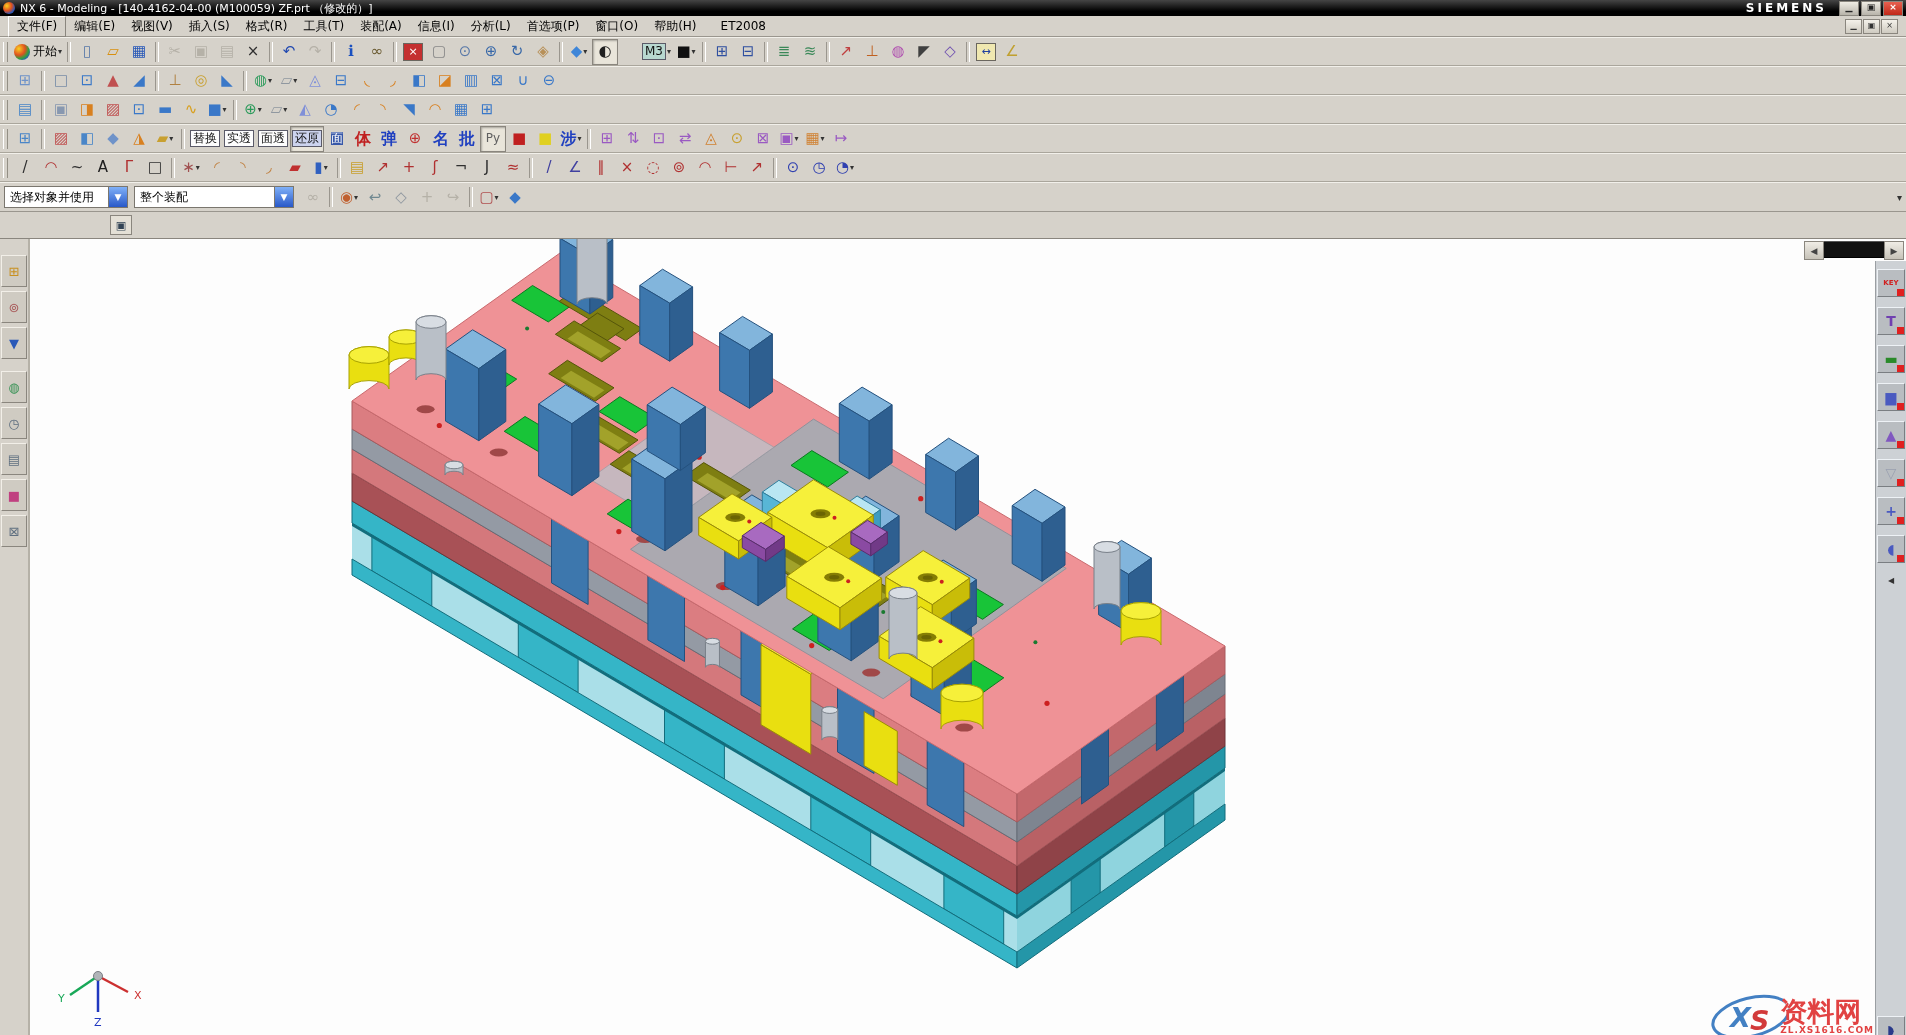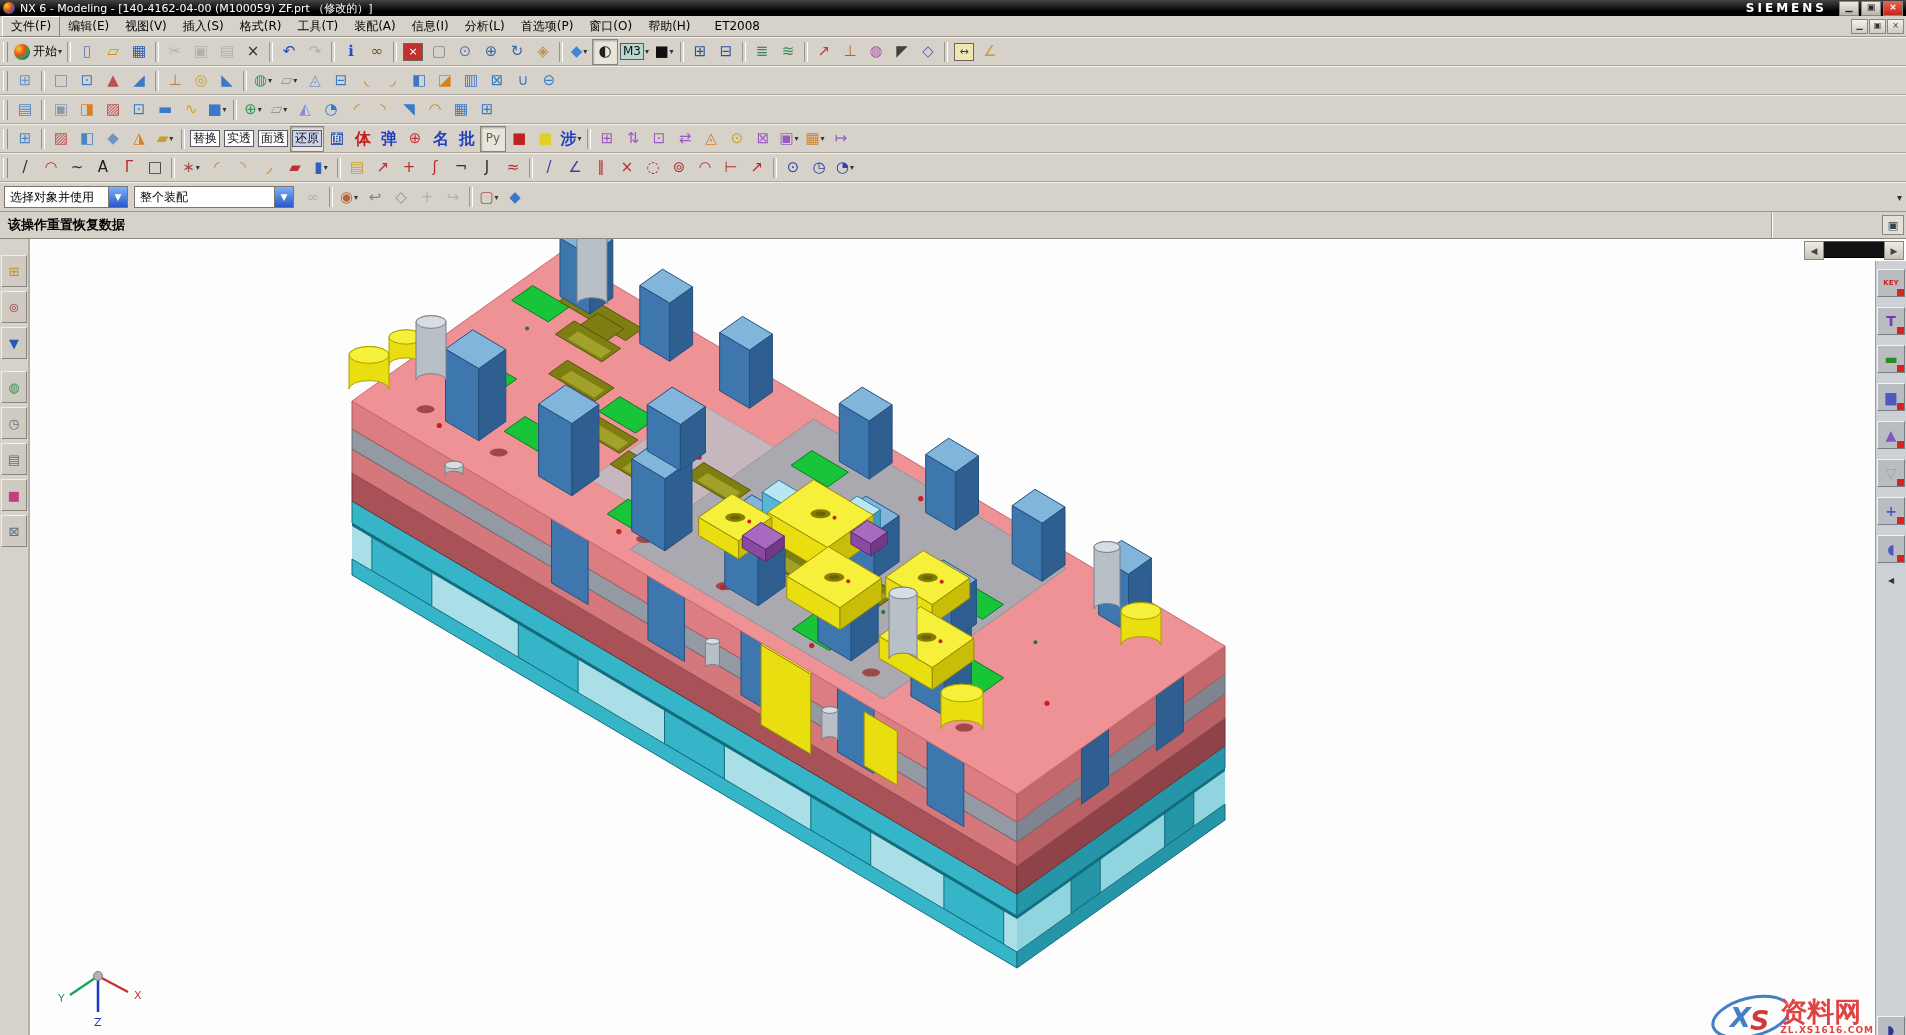--- a/index.html
+++ b/index.html
@@ -10,21 +10,21 @@
             display:flex;align-items:center;font-size:11px;padding:0 3px;position:relative}
   .app-icon{width:12px;height:12px;border-radius:50%;flex:0 0 auto;
             background:radial-gradient(circle at 32% 32%,#f8d020,#e05020 42%,#2858b8 72%,#102860);margin-right:5px}
   .tb-title{white-space:nowrap}
   .brand{margin-left:auto;font-weight:bold;letter-spacing:3px;font-size:12px;margin-right:10px}
   .winbtn{width:18px;height:13px;margin-left:2px;background:linear-gradient(#efece4,#b8b4aa);
           border:1px solid #8a867e;font-size:9px;line-height:11px;text-align:center;color:#222}
   .winbtn.close{background:linear-gradient(#e86050,#c02818);color:#fff;font-weight:bold}
   
   .menubar{height:20px;display:flex;align-items:center;background:#d6d2ca;font-size:12px;
-           border-bottom:1px solid #9a968e;padding:0 2px;color:#000}
+           border-bottom:1px solid #9a968e;padding:0 8px;color:#000}
   .menu-items{display:flex;align-items:center;height:100%}
   .menu-item{padding:1px 8px;white-space:nowrap}
   .menu-item.boxed{border:1px solid #fff;border-right-color:#8a867e;border-bottom-color:#8a867e}
   .menu-item.gap{margin-left:8px}
   .mdi-btns{margin-left:auto;display:flex}
   .mdibtn{width:15px;height:13px;margin-left:1px;background:linear-gradient(#f4f1ea,#cfcbc1);
           border:1px solid #8a867e;font-size:8px;line-height:11px;text-align:center;color:#333}
   
   .tbrow{height:27px;display:flex;align-items:center;background:#d6d2ca;padding-left:1px;
          border-top:1px solid #f2f0ea;border-bottom:1px solid #aaa69c;white-space:nowrap}
@@ -197,21 +197,21 @@
     </span>
     <span class="tb-sep"></span>
     <span class="tb-btn">
       <span class="tb-g" style="color: rgb(63, 134, 216);">◆</span>
       <span class="tb-dd">▾</span>
     </span>
     <span class="tb-btn pressed">
       <span class="tb-g" style="color: rgb(32, 32, 32);">◐</span>
     </span>
     <span class="tb-btn frame">
-      <span class="tb-txt" style="background: rgb(184, 216, 208);">M3</span>
+      <span class="tb-txt" style="background: rgb(184, 216, 208); margin-left: 22px;">M3</span>
       <span class="tb-dd">▾</span>
     </span>
     <span class="tb-btn">
       <span class="tb-g" style="color: rgb(16, 16, 16);">■</span>
       <span class="tb-dd">▾</span>
     </span>
     <span class="tb-sep"></span>
     <span class="tb-btn">
       <span class="tb-g" style="color: rgb(48, 80, 160);">⊞</span>
     </span>
@@ -619,21 +619,20 @@
         <span class="tb-dd">▾</span>
       </span>
       <span class="tb-btn">
         <span class="tb-g" style="color: rgb(58, 120, 200);">◆</span>
       </span>
     </span>
   <span class="overflow-chevron">▾</span>
 </div>
 
 <div class="statusbar">
-  <span class="status-cell status-msg">该操作重置恢复数据</span>
   <span class="status-right">
     <span class="monitor-btn">▣</span>
   </span>
 </div>
 
 <div class="main">
   <div class="resbar" id="resbar">
       <span class="res-tab">
         <span style="color: rgb(200, 144, 32);">⊞</span>
       </span>

